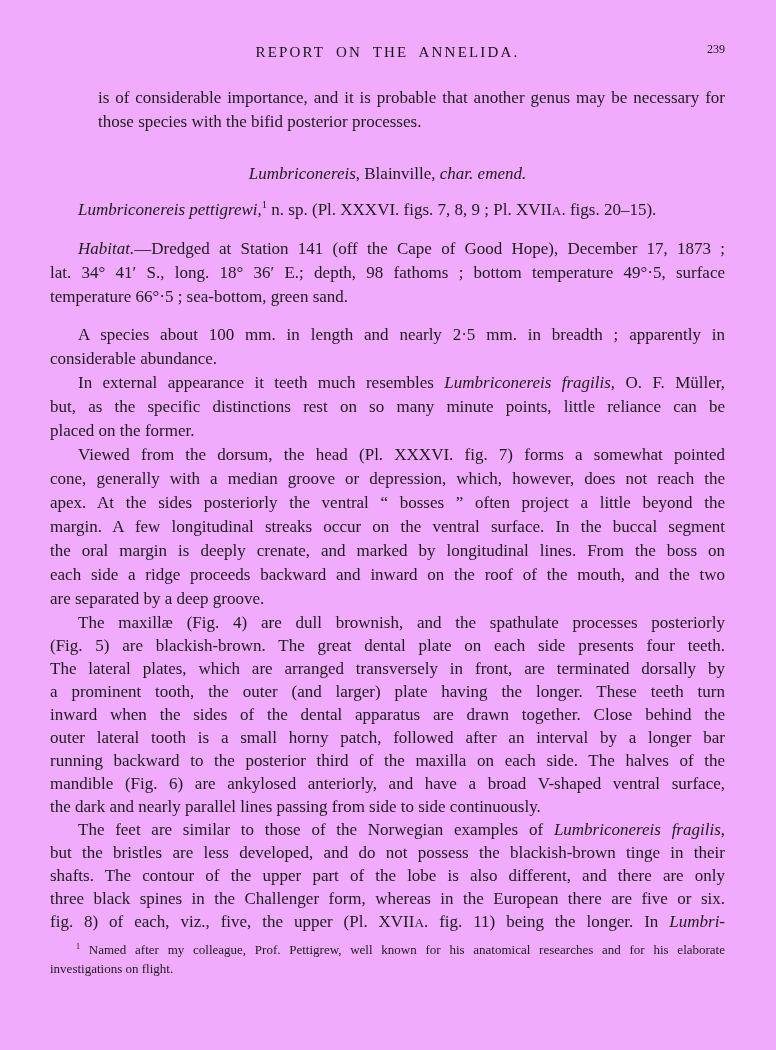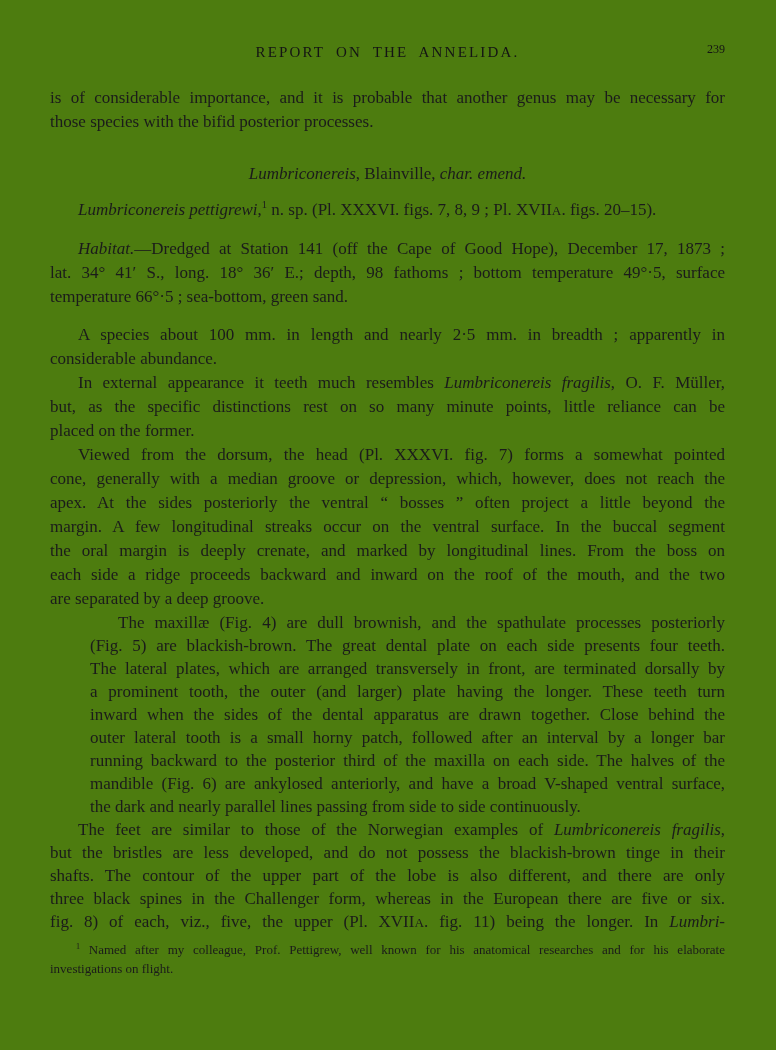--- a/index.html
+++ b/index.html
@@ -1,19 +1,19 @@
 <!DOCTYPE html>
 <html><head>
 <meta charset="utf-8">
 <style>
   html,body{margin:0;padding:0;}
   .page{
     position:relative;
     width:776px;height:1050px;
-    background:#4d7c0f;
+    background:#f0abfc;
     color:#1b1b1b;
     font-family:"Liberation Serif", serif;
     overflow:hidden;
     box-sizing:border-box;
   }
   .header{
     position:relative;
     height:20px;
     margin:44px 51px 0 50px;
   }
@@ -40,25 +40,25 @@
     text-align-last:justify;
     white-space:normal;
   }
   .line.end{ text-align-last:left; }
   .indent .line:first-child{ text-indent:28px; }
   .heading .line{ text-align-last:center; }
   .seg-i{ font-style:italic; }
   .seg-sup{ vertical-align:super; font-size:0.62em; line-height:0; }
   .seg-sc{ font-size:0.78em; }
   
-  .block:nth-child(1){ margin-top:22px; }
+  .block:nth-child(1){ margin-top:22px;margin-left:48px; }
   .block:nth-child(2){ margin:28px 0 12px 0; }
   .block:nth-child(4){ margin-top:14px; }
   .block:nth-child(5){ margin-top:14px; }
-  .block:nth-child(8){ line-height:23px;margin-left:40px; }
+  .block:nth-child(8){ line-height:23px; }
   .block:nth-child(9){ line-height:23px; }
   .block.footnote{
     margin-top:6px;
     font-size:13px;
     line-height:19px;
   }
   .footnote .line:first-child{ text-indent:26px; }
 </style>
 </head>
 <body>

